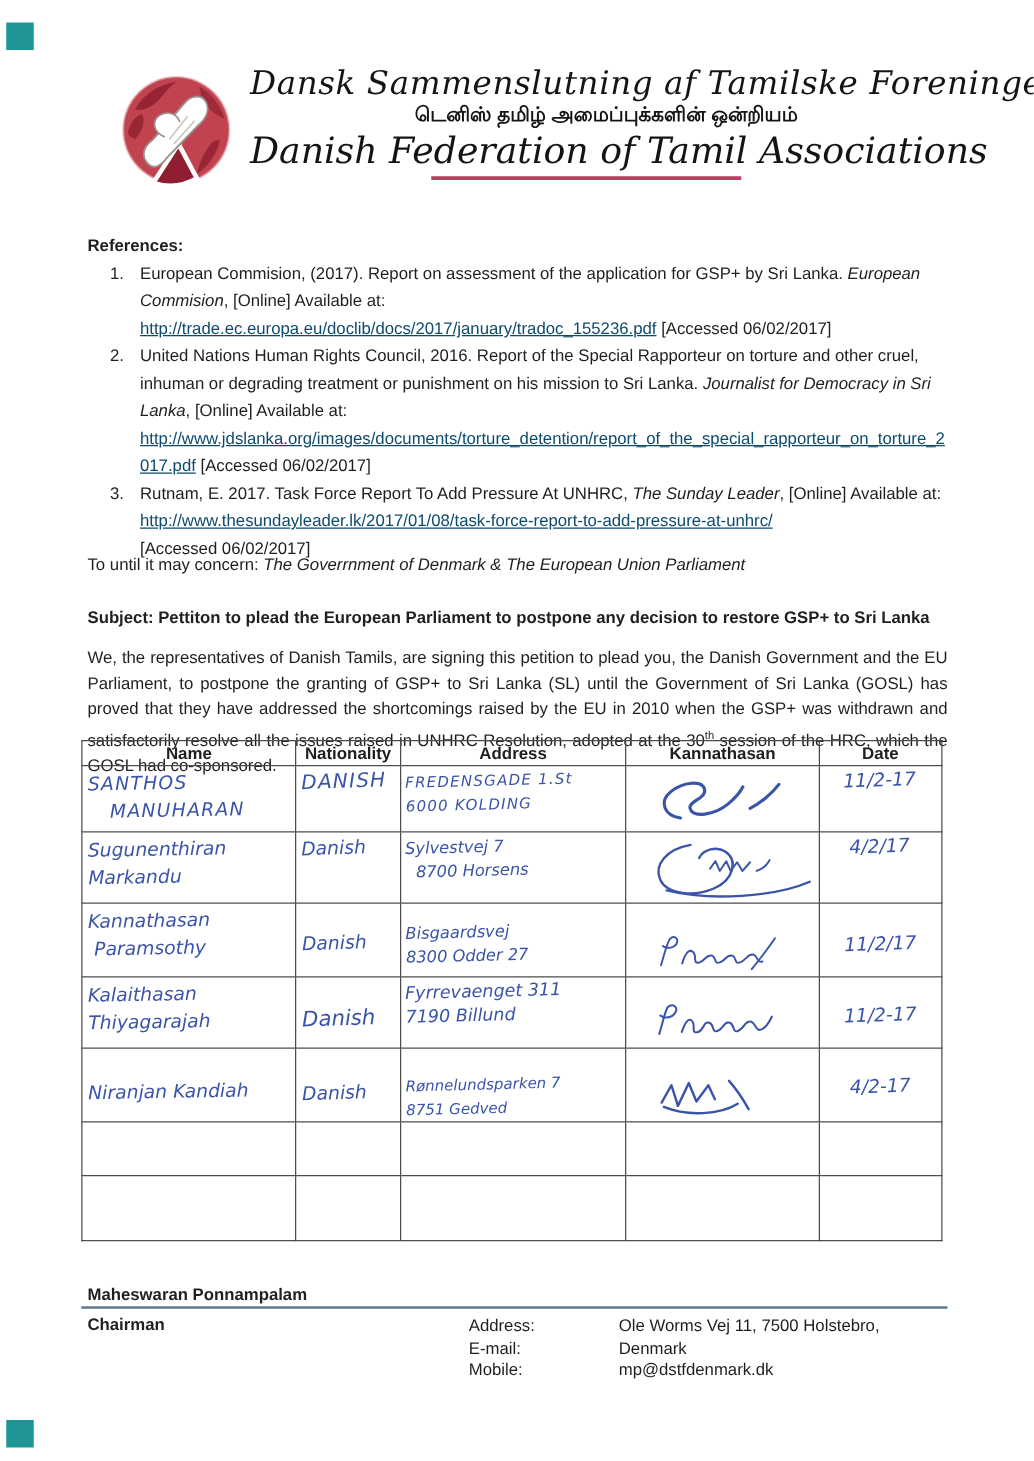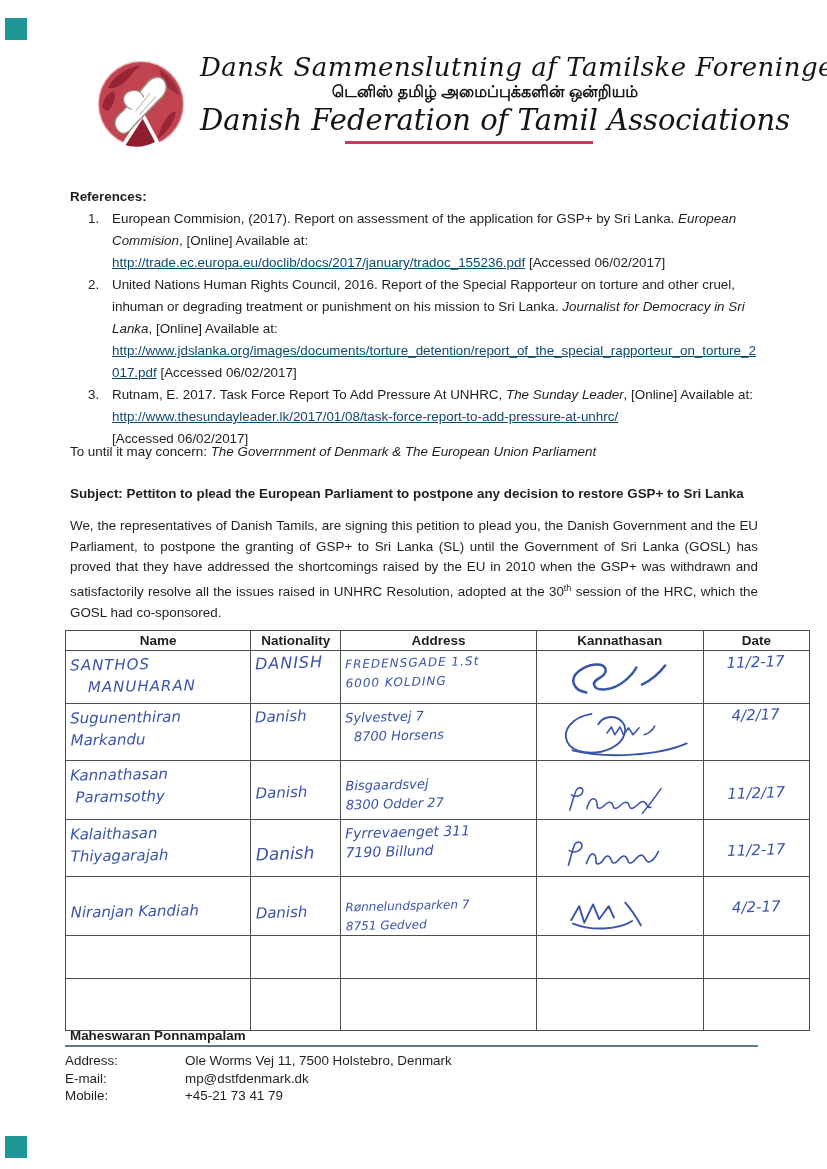--- a/index.html
+++ b/index.html
@@ -30,21 +30,21 @@
   .ref-body{flex:1;}
   a.lnk{color:#0c4a6e;text-decoration:underline;word-break:break-all;cursor:pointer;}
   i{font-family:"Liberation Sans",sans-serif;}
 
   .concern{top:441px;}
   .subject{top:483px;font-weight:bold;}
   .para{top:516px;text-align:justify;line-height:20.6px;}
   sup{font-size:9px;}
 
   
-  table.sig-table{position:absolute;left:65px;top:630px;width:745px;border-collapse:collapse;
+  table.sig-table{position:absolute;left:65px;top:592px;width:689px;border-collapse:collapse;
                   table-layout:fixed;}
   .sig-table th,.sig-table td{border:1.7px solid #4d4d4d;padding:1px 4px;vertical-align:top;
                               overflow:hidden;}
   .sig-table th{font-size:13.5px;font-weight:bold;text-align:center;padding:2px 0;}
   .hand{font-family:"DejaVu Sans",sans-serif;font-style:italic;color:#3a54a8;}
   .pre{white-space:pre-line;}
   .cell-name{font-size:15px;line-height:22px;transform:rotate(-1deg);}
   .cell-nat{font-size:15px;line-height:20px;padding-top:6px;transform:rotate(-2deg);}
   .cell-addr{font-size:13px;line-height:19px;padding-top:4px;transform:rotate(-1.5deg);}
   .cell-date{font-size:15px;line-height:18px;padding-top:8px;text-align:center;
@@ -235,28 +235,28 @@
         <td></td>
         <td></td>
       </tr>
     </tbody>
   </table>
 
   <div class="footer">
     <div class="footer-name">Maheswaran Ponnampalam</div>
     <div class="footer-rule"></div>
     <div class="footer-row">
+      <div class="footer-title">Chairman</div>
       <div class="contact">
         <div class="contact-labels">
           <div>Address:</div>
           <div>E-mail:</div>
           <div>Mobile:</div>
         </div>
         <div class="contact-values">
           <div>Ole Worms Vej 11, 7500 Holstebro, Denmark</div>
           <div>mp@dstfdenmark.dk</div>
-          <div>+45-21 73 41 79</div>
         </div>
       </div>
     </div>
   </div>
 
 </div>
 
 </body></html>

